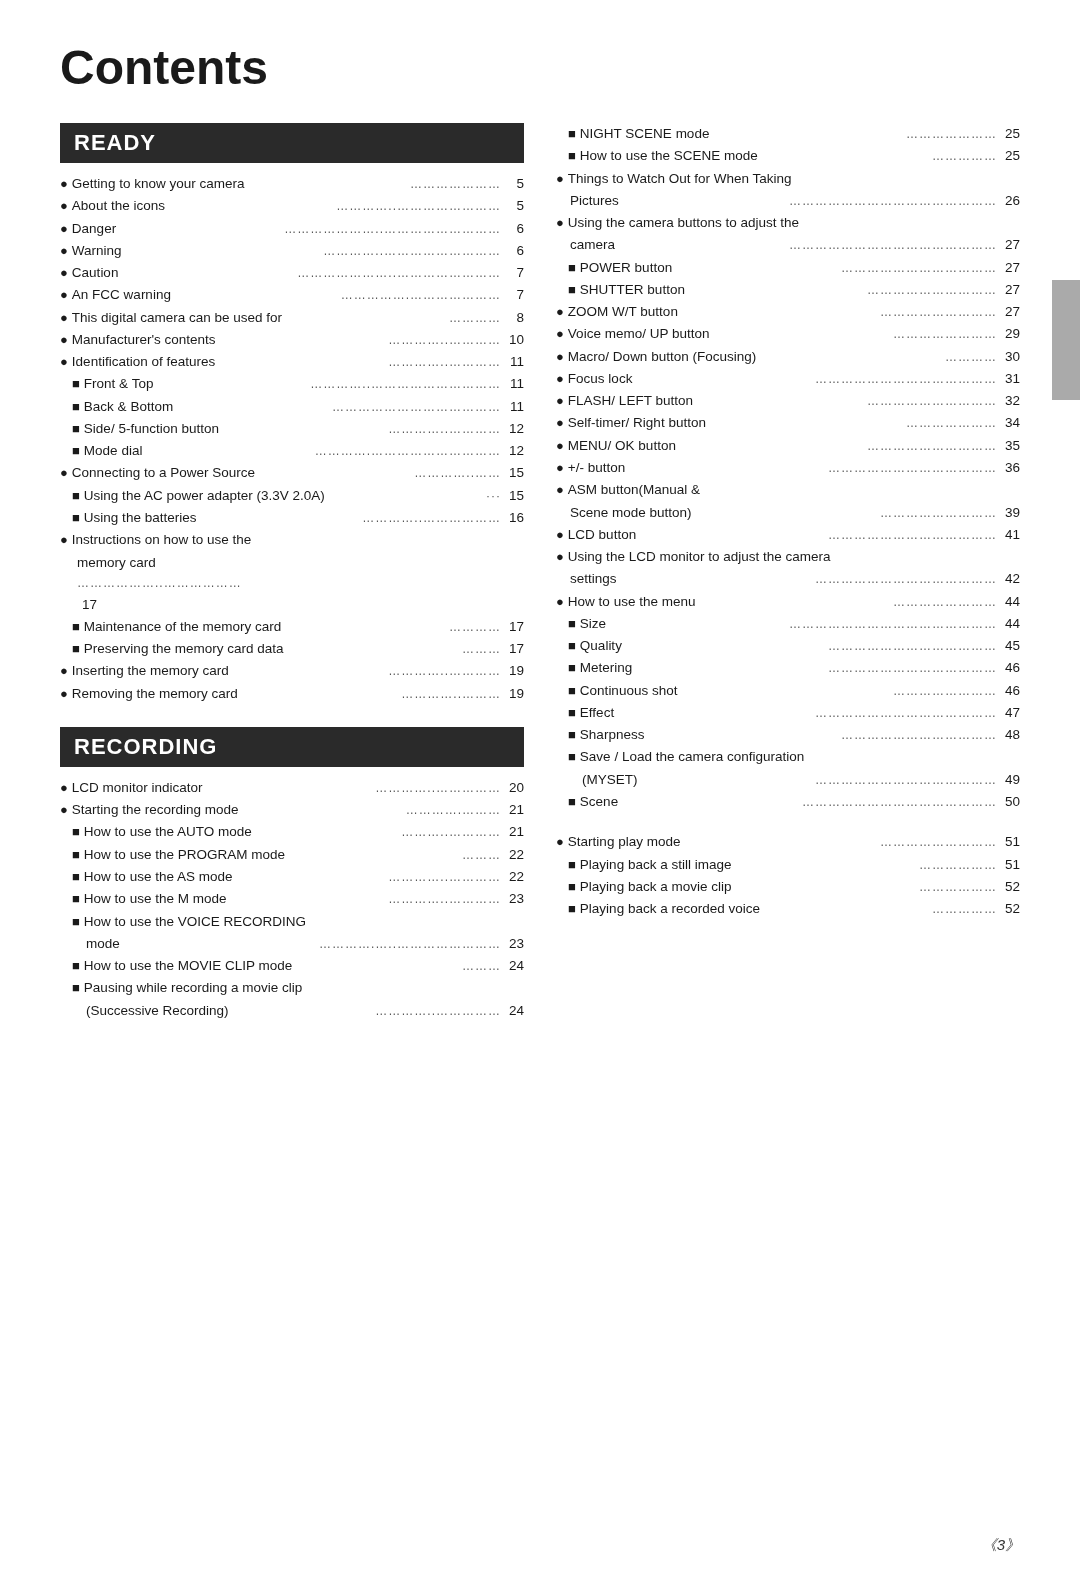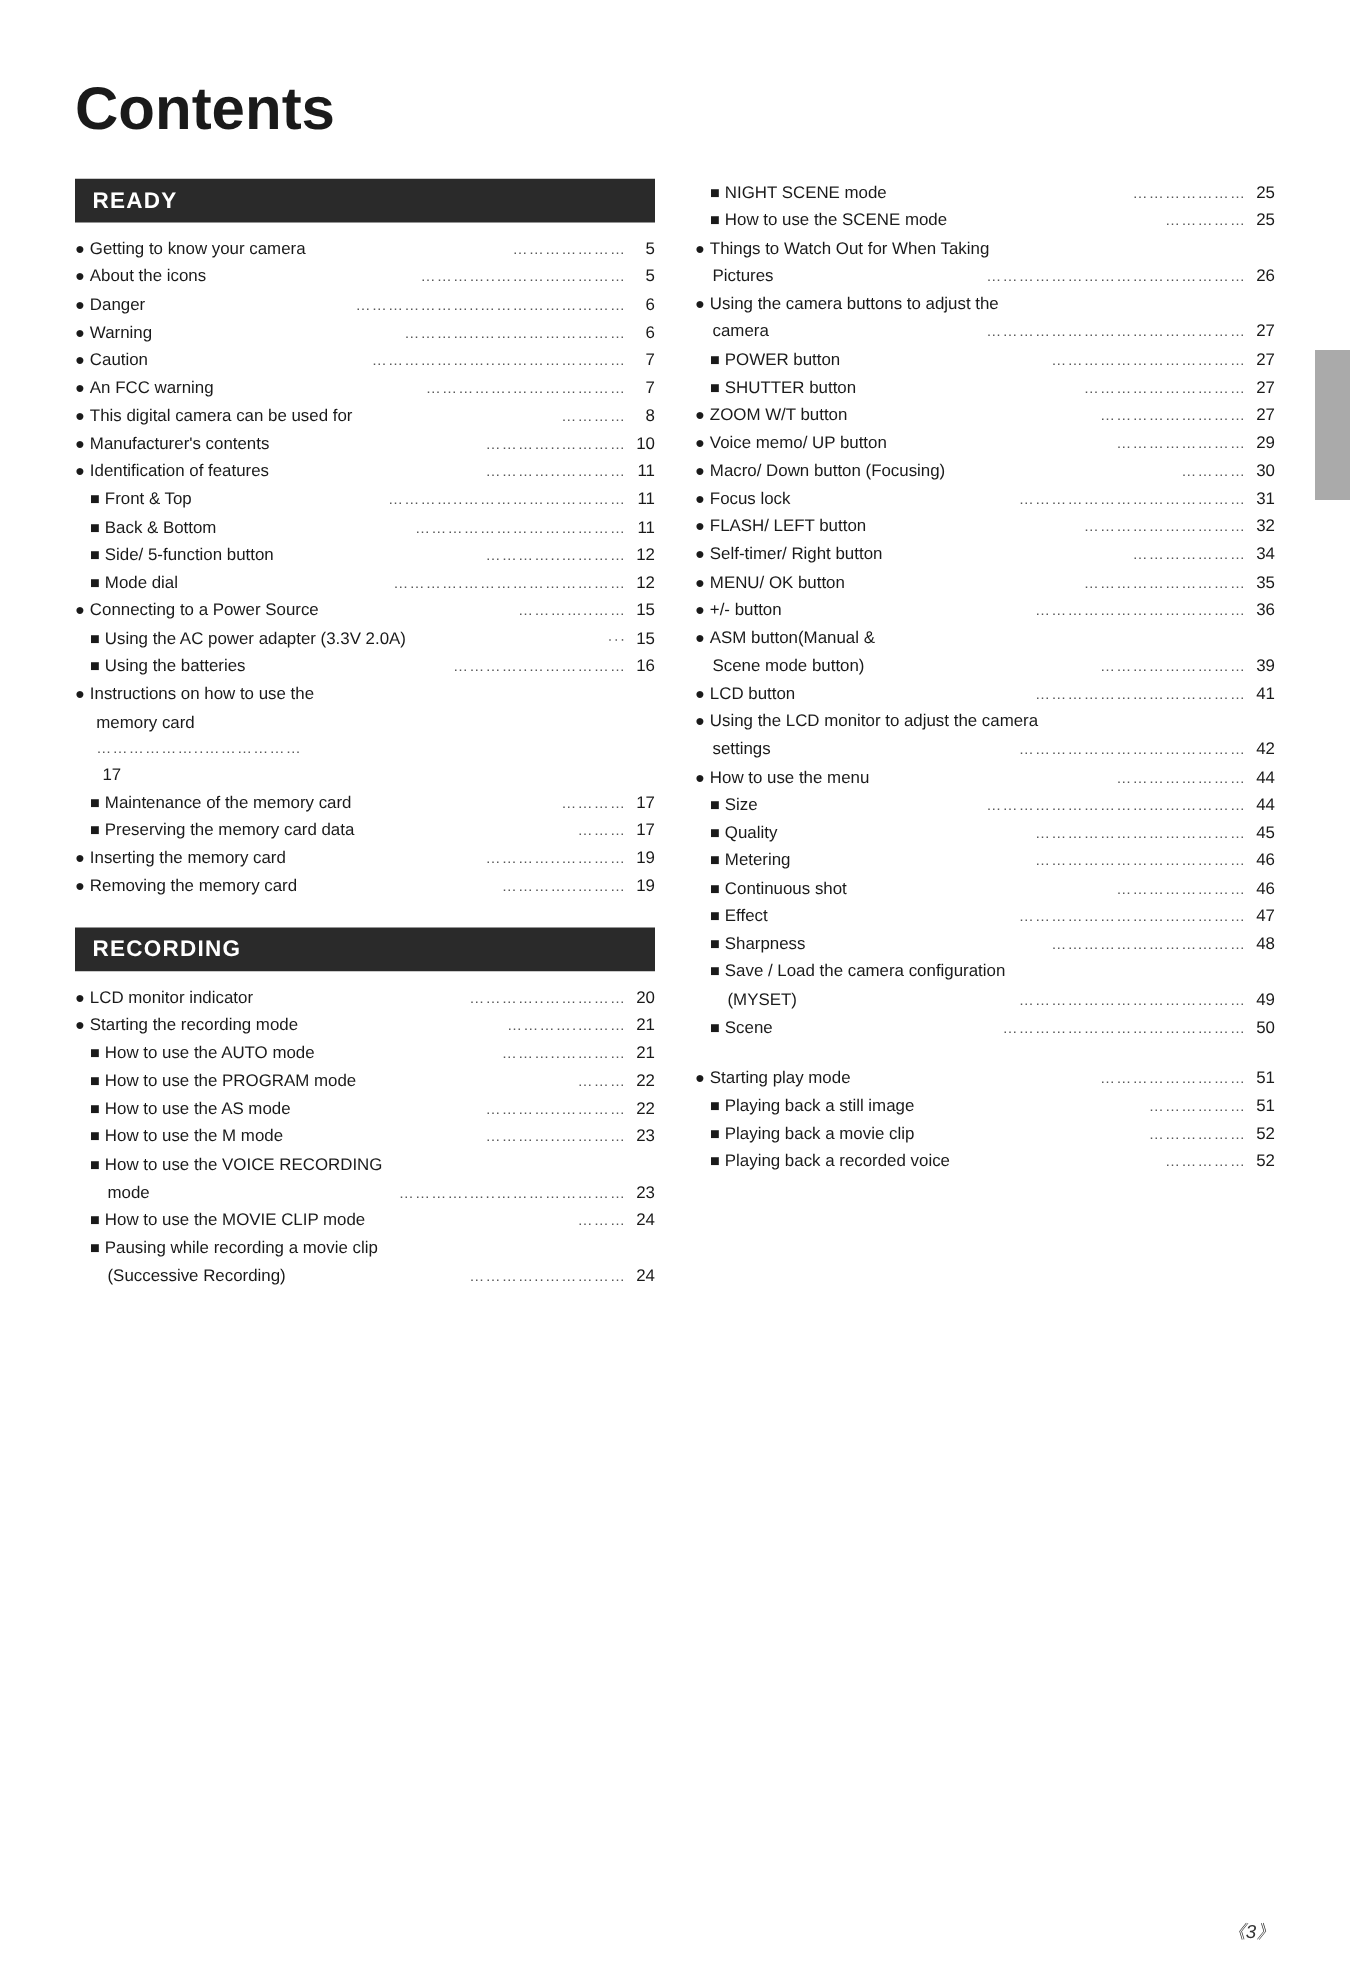--- a/index.html
+++ b/index.html
@@ -7,21 +7,20 @@
       width: 1080px;
       min-height: 1585px;
       background: #ffffff;
       font-family: Arial, sans-serif;
       font-size: 14px;
       color: #1a1a1a;
       position: relative;
     }
     .page-container {
       padding: 40px 60px 60px 60px;
-      margin-top: 20px;
     }
     .page-title {
       font-size: 48px;
       font-weight: 900;
       color: #1a1a1a;
       margin-bottom: 28px;
       font-family: Arial Black, Arial, sans-serif;
     }
     .two-col {
       display: flex;
@@ -31,21 +30,21 @@
       flex: 1;
       min-width: 0;
     }
     .col-right {
       flex: 1;
       min-width: 0;
     }
     .section-header {
       background: #2a2a2a;
       color: #ffffff;
-      font-size: 18px;
+      font-size: 22px;
       font-weight: 900;
       padding: 7px 14px;
       margin-bottom: 10px;
       letter-spacing: 1px;
       font-family: Arial Black, Arial, sans-serif;
     }
     .toc-list {
       list-style: none;
       padding: 0;
       margin-bottom: 18px;

